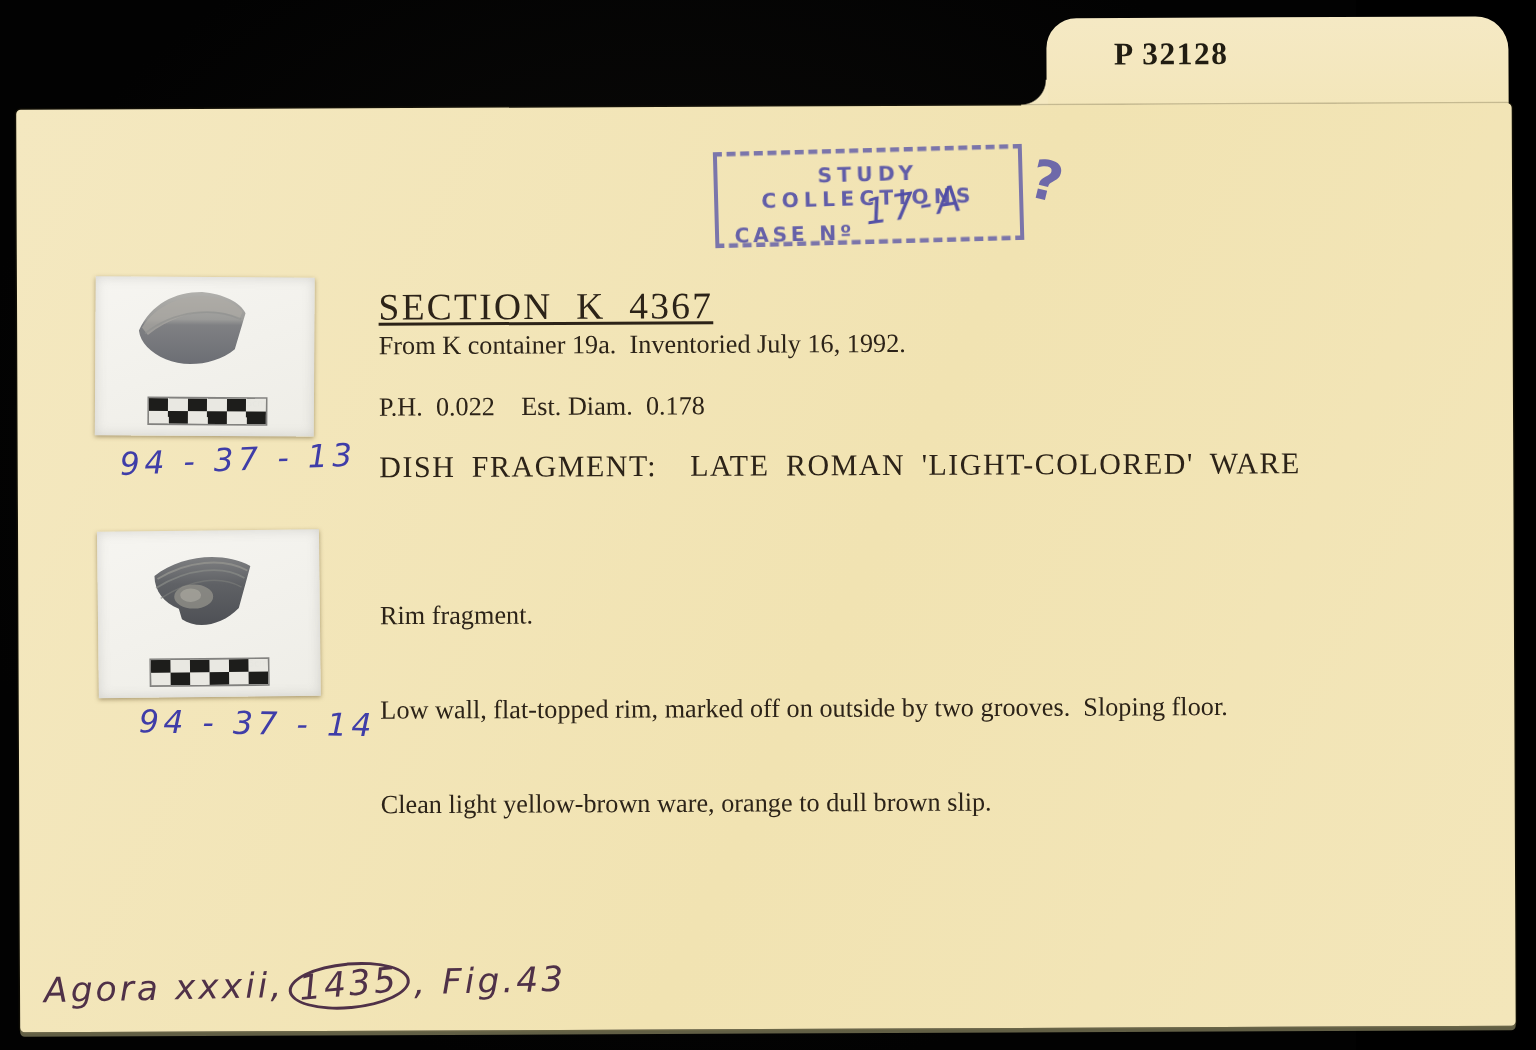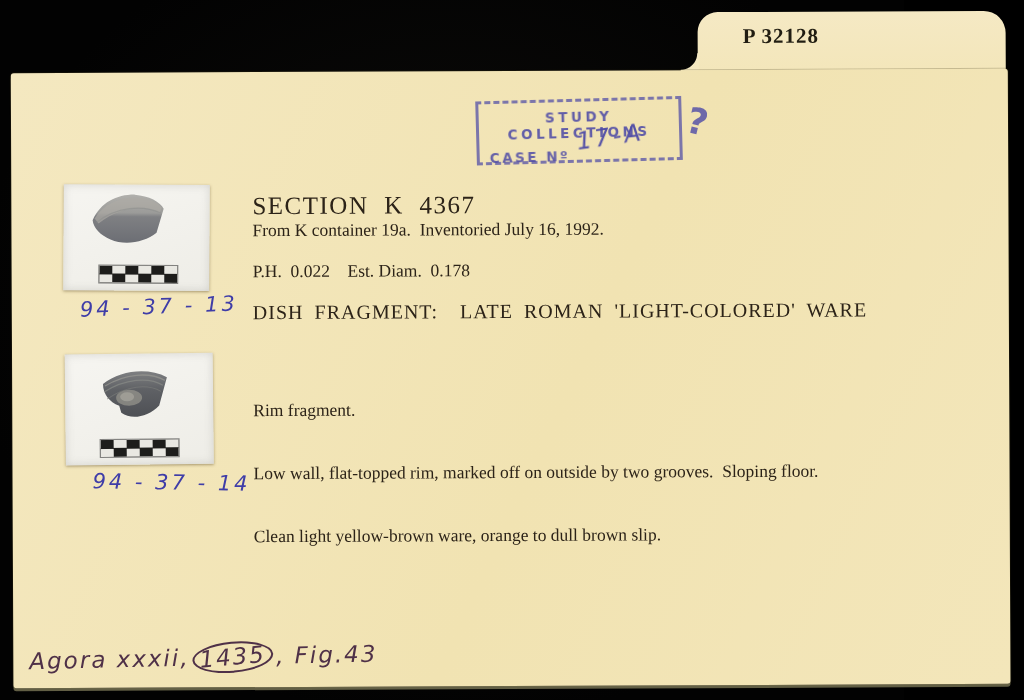--- a/index.html
+++ b/index.html
@@ -80,21 +80,21 @@
     position:absolute; right:1px; top:0; width:12px; height:8.5px;
     font-family:"DejaVu Sans",sans-serif; font-size:6px; line-height:8.5px;
     color:#e6e6e0; text-align:center; overflow:hidden;
   }
   .hand { font-family:"DejaVu Sans",sans-serif; font-style:italic; }
   .photo-label { position:absolute; color:#3f3da8; font-size:21px; letter-spacing:3px; }
   .photo-label-1 { left:80px; top:293px; transform:rotate(-2deg); }
   .photo-label-2 { left:92px; top:469px; transform:rotate(1.2deg); }
   
   .typed { position:absolute; color:#2c2318; white-space:pre-wrap; }
-  .t-section { left:253px; top:191px; font-size:25px; letter-spacing:1.5px; word-spacing:8px; }
+  .t-section { left:253px; top:191px; font-size:25px; letter-spacing:1.5px; word-spacing:8px;text-decoration:underline; }
   .t-from    { left:253px; top:219px; font-size:17.5px; }
   .t-meas    { left:253px; top:260px; font-size:17.5px;text-align:center; }
   .t-title   { left:253px; top:300px; font-size:20px; letter-spacing:1px; word-spacing:5px; }
   .t-desc    { left:253px; top:357px; font-size:17.5px; line-height:21px; }
   
   .footer {
     position:absolute; left:28px; top:641px;
     color:#4f3148; font-size:23px; letter-spacing:2px;
     display:flex; align-items:baseline; transform:rotate(-1deg);
   }

